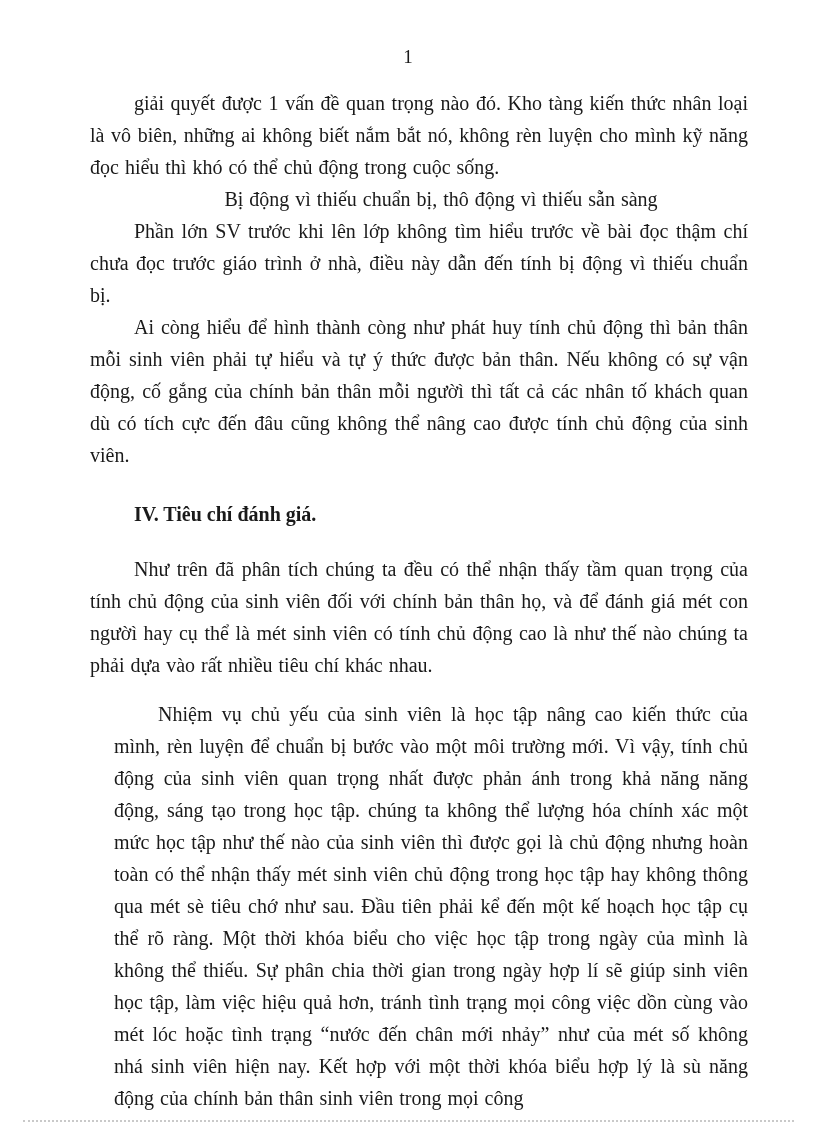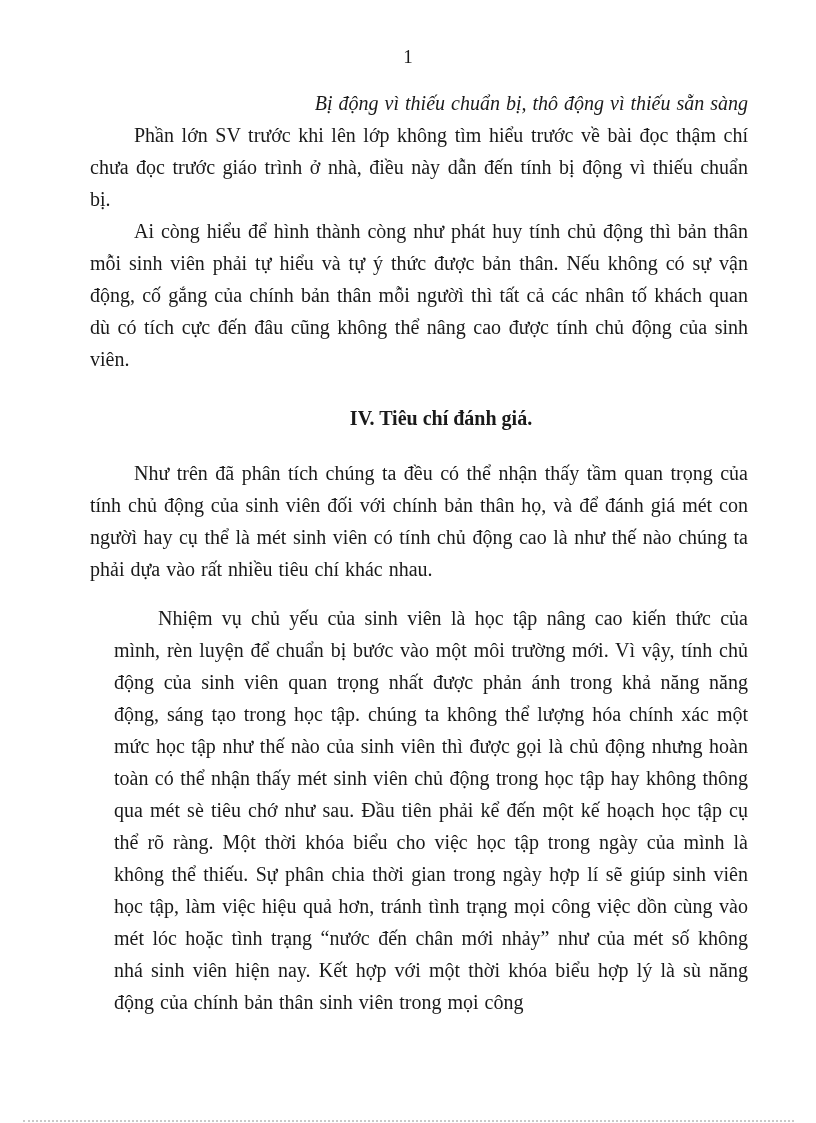--- a/index.html
+++ b/index.html
@@ -35,30 +35,29 @@
     line-height: 32px;
     text-align: justify;
     text-justify: inter-word;
   }
   .para {
     margin: 0;
     text-indent: 44px;
     word-spacing: 1px;
   }
   .para.standalone-line {
-    text-align: right;
-    font-style: italic;
+    text-align: center;
   }
   .section-heading {
     margin: 27px 0 23px 0;
     text-indent: 44px;
     font-weight: bold;
     font-size: 20px;
     line-height: 32px;
-    text-align: center;
+    text-align: left;
   }
   .para.spaced-before {
     margin-top: 17px;
     margin-left: 24px;
   }
   .bottom-dotted-rule {
     position: absolute;
     left: 23px;
     right: 22px;
     bottom: 1px;
@@ -68,20 +67,21 @@
 </style>
 </head>
 <body>
 
 <div class="page">
 
   <div class="page-number">1</div>
 
   <div class="content">
 
+    <p class="para">giải quyết được 1 vấn đề quan trọng nào đó. Kho tàng kiến thức nhân loại là vô biên, những ai không biết nắm bắt nó, không rèn luyện cho mình kỹ năng đọc hiểu thì khó có thể chủ động trong cuộc sống.</p>
 
     <p class="para standalone-line">Bị động vì thiếu chuẩn bị, thô động vì thiếu sẵn sàng</p>
 
     <p class="para">Phần lớn SV trước khi lên lớp không tìm hiểu trước về bài đọc thậm chí chưa đọc trước giáo trình ở nhà, điều này dẫn đến tính bị động vì thiếu chuẩn bị.</p>
 
     <p class="para">Ai còng hiểu để hình thành còng như phát huy tính chủ động thì bản thân mỗi sinh viên phải tự hiểu và tự ý thức được bản thân. Nếu không có sự vận động, cố gắng của chính bản thân mỗi ngườì thì tất cả các nhân tố khách quan dù có tích cực đến đâu cũng không thể nâng cao được tính chủ động của sinh viên.</p>
 
     <h3 class="section-heading">IV. Tiêu chí đánh giá.</h3>
 
     <p class="para">Như trên đã phân tích chúng ta đều có thể nhận thấy tầm quan trọng của tính chủ động của sinh viên đối với chính bản thân họ, và để đánh giá mét con ngườì hay cụ thể là mét sinh viên có tính chủ động cao là như thế nào chúng ta phải dựa vào rất nhiều tiêu chí khác nhau.</p>

